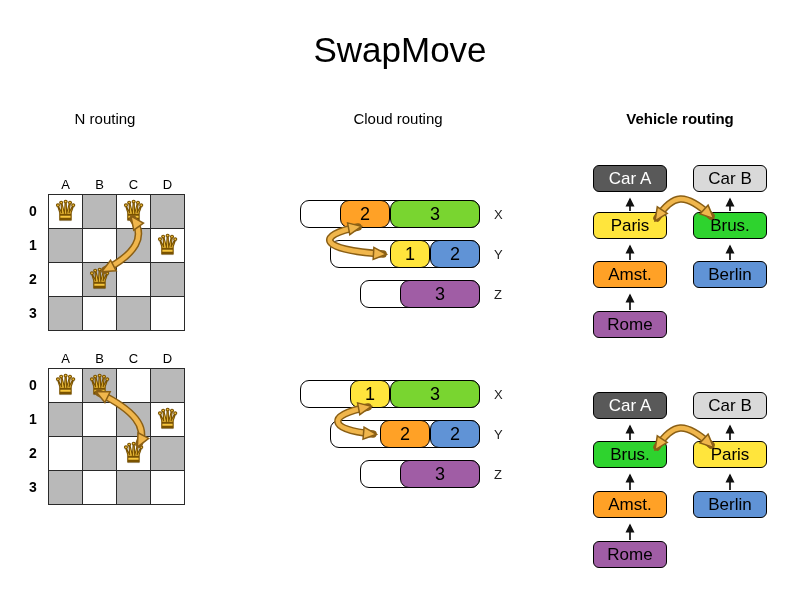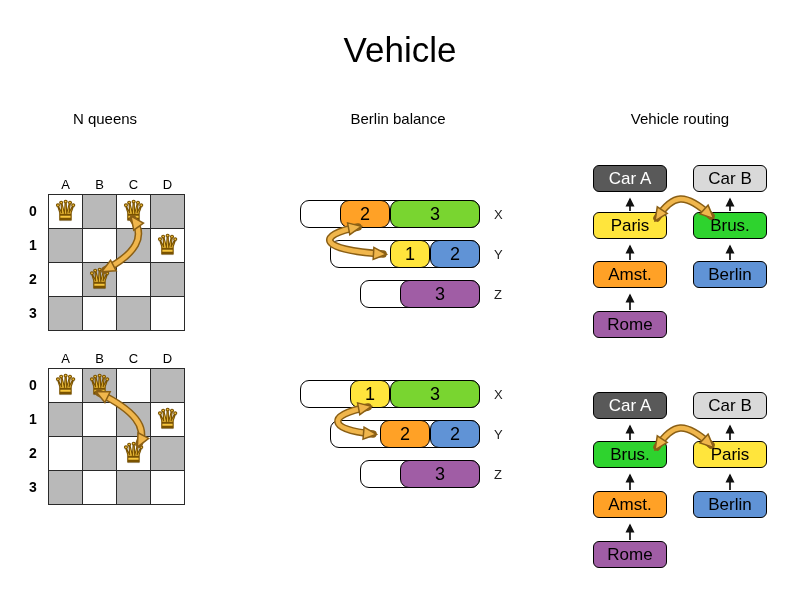--- a/index.html
+++ b/index.html
@@ -28,25 +28,25 @@
   .vbox {
     position:absolute; width:74px; height:27px; border:1.6px solid #000; border-radius:6px;
     display:flex; align-items:center; justify-content:center; font-size:17px;
   }
   #overlay { position:absolute; left:0; top:0; pointer-events:none; }
 </style>
 </head>
 <body>
 
 <div id="canvas">
-  <div id="title">Vehicle</div>
+  <div id="title">SwapMove</div>
 
-  <div class="col-header" style="left:30px; top:110px; width:150px;">N queens</div>
-  <div class="col-header" style="left:318px; top:110px; width:160px;">Berlin balance</div>
-  <div class="col-header" style="left:595px; top:110px; width:170px;">
+  <div class="col-header" style="left:30px; top:110px; width:150px;">N routing</div>
+  <div class="col-header" style="left:318px; top:110px; width:160px;">Cloud routing</div>
+  <div class="col-header" style="left:595px; top:110px; width:170px;font-weight:bold;">
     <div>Vehicle routing</div>
   </div>
 
   <div class="board-label" style="left: 48px; top: 177px; width: 35px;">A</div>
     <div class="board-label" style="left: 82px; top: 177px; width: 35px;">B</div>
     <div class="board-label" style="left: 116px; top: 177px; width: 35px;">C</div>
     <div class="board-label" style="left: 150px; top: 177px; width: 35px;">D</div>
     <div class="board-label row-num" style="left: 24px; top: 203px; width: 18px;">0</div>
     <div class="board-label row-num" style="left: 24px; top: 237px; width: 18px;">1</div>
     <div class="board-label row-num" style="left: 24px; top: 271px; width: 18px;">2</div>

